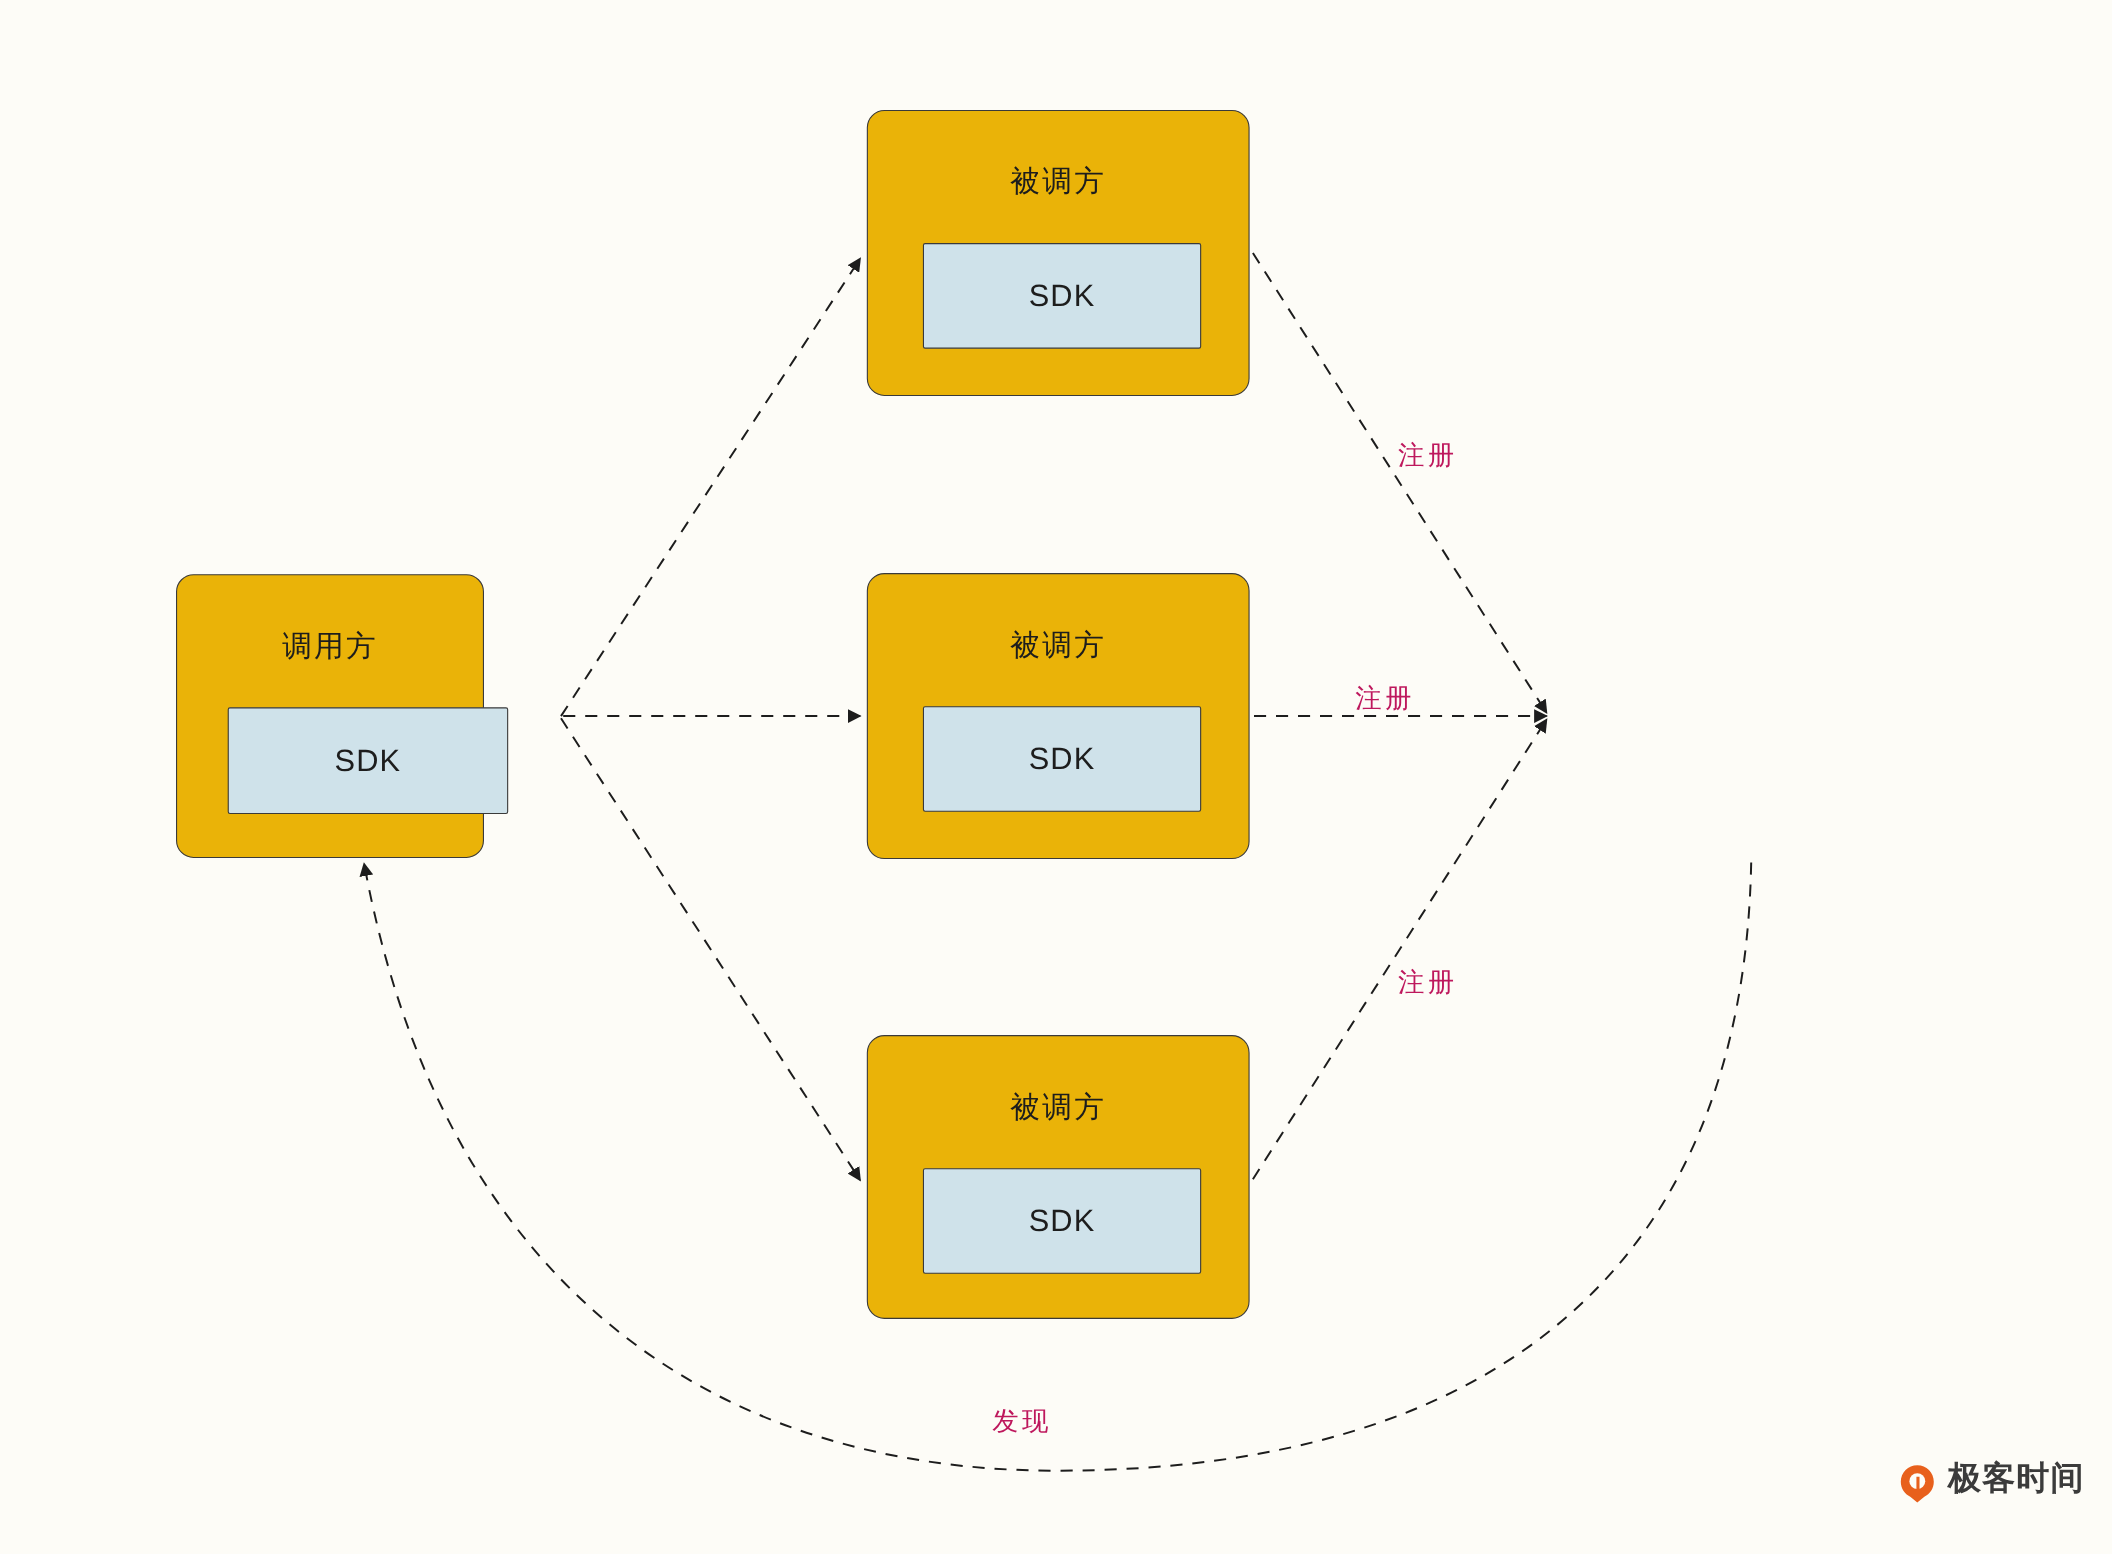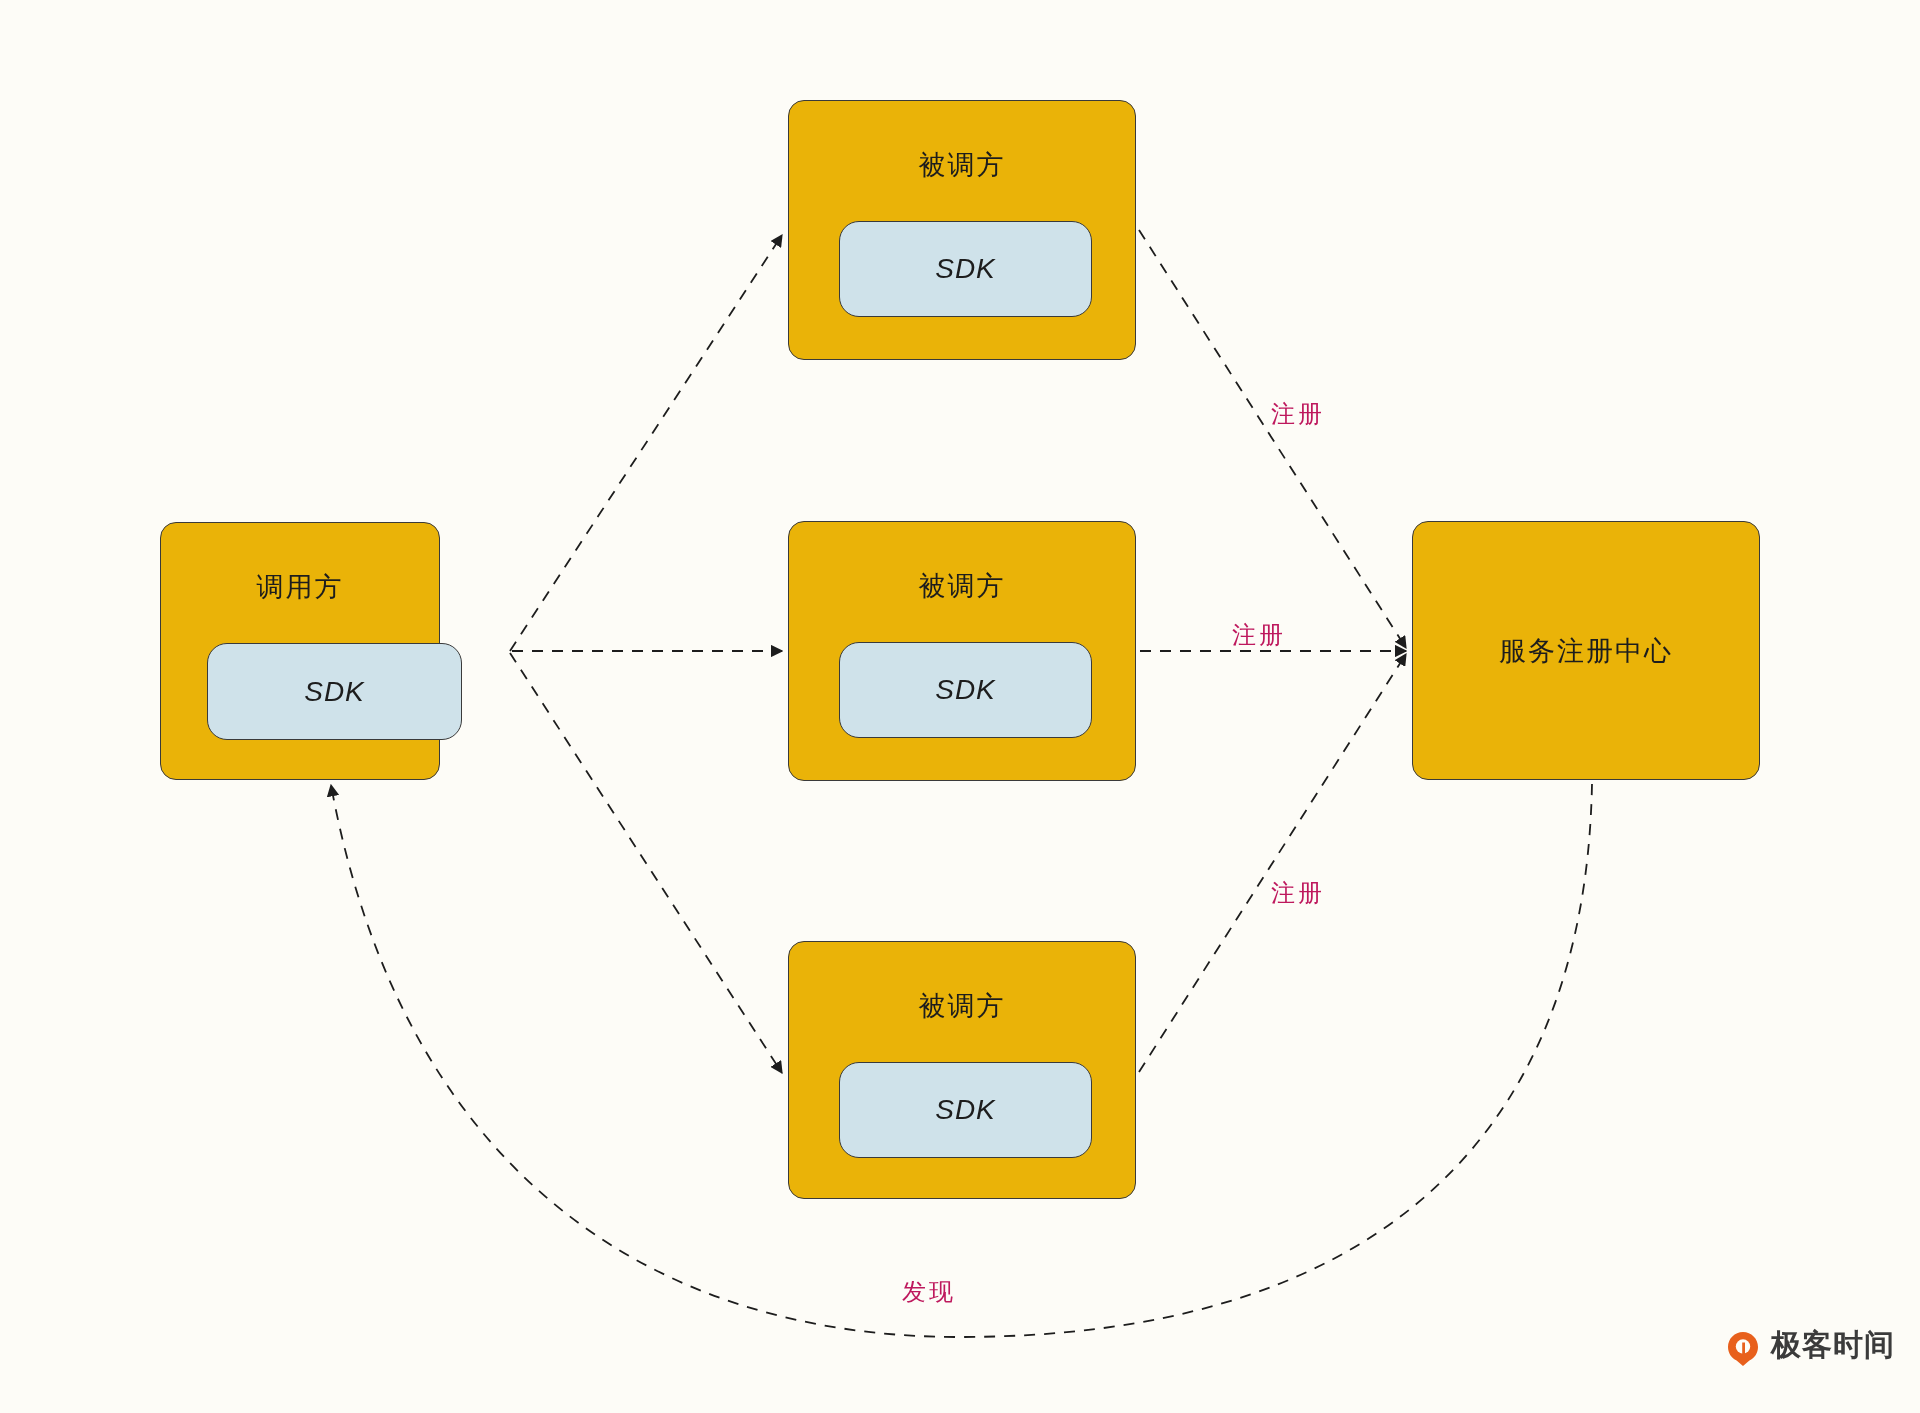--- a/index.html
+++ b/index.html
@@ -56,28 +56,27 @@
     font-size: 27px;
     color: #1d1d1d;
     letter-spacing: 2px;
     white-space: nowrap;
   }
   .sdk {
     position: absolute;
     box-sizing: border-box;
     background: #cfe2ea;
     border: 1.6px solid #3a3a3a;
-    border-radius: 20px;
+    border-radius: 2px;
     display: flex;
     align-items: center;
     justify-content: center;
     font-size: 28px;
     color: #1d1d1d;
     letter-spacing: 1px;
-    font-style: italic;
   }
 
   
   .box-caller   { left: 160px;  top: 522px;  width: 280px; height: 258px; }
   .box-callee-1 { left: 788px;  top: 100px;  width: 348px; height: 260px; }
   .box-callee-2 { left: 788px;  top: 521px;  width: 348px; height: 260px; }
   .box-callee-3 { left: 788px;  top: 941px;  width: 348px; height: 258px; }
   .box-registry { left: 1412px; top: 521px;  width: 348px; height: 259px; }
 
   .box-caller   .node-title,
@@ -165,23 +164,20 @@
   <div class="node box-callee-2">
     <div class="node-title">被调方</div>
     <div class="sdk">SDK</div>
   </div>
 
   <div class="node box-callee-3">
     <div class="node-title">被调方</div>
     <div class="sdk">SDK</div>
   </div>
 
-  <div class="node box-registry">
-    <div class="node-center-title">服务注册中心</div>
-  </div>
 
   <div class="edge-label lbl-reg-top">注册</div>
   <div class="edge-label lbl-reg-mid">注册</div>
   <div class="edge-label lbl-reg-bottom">注册</div>
   <div class="edge-label lbl-discover">发现</div>
 
   <div id="logo">
     <div id="logo-mark">
       <svg viewBox="0 0 38 38" width="38" height="38">
         <path d="M19 2 C27.3 2 34 8.7 34 17 C34 23 30.5 28.2 25.4 30.6

